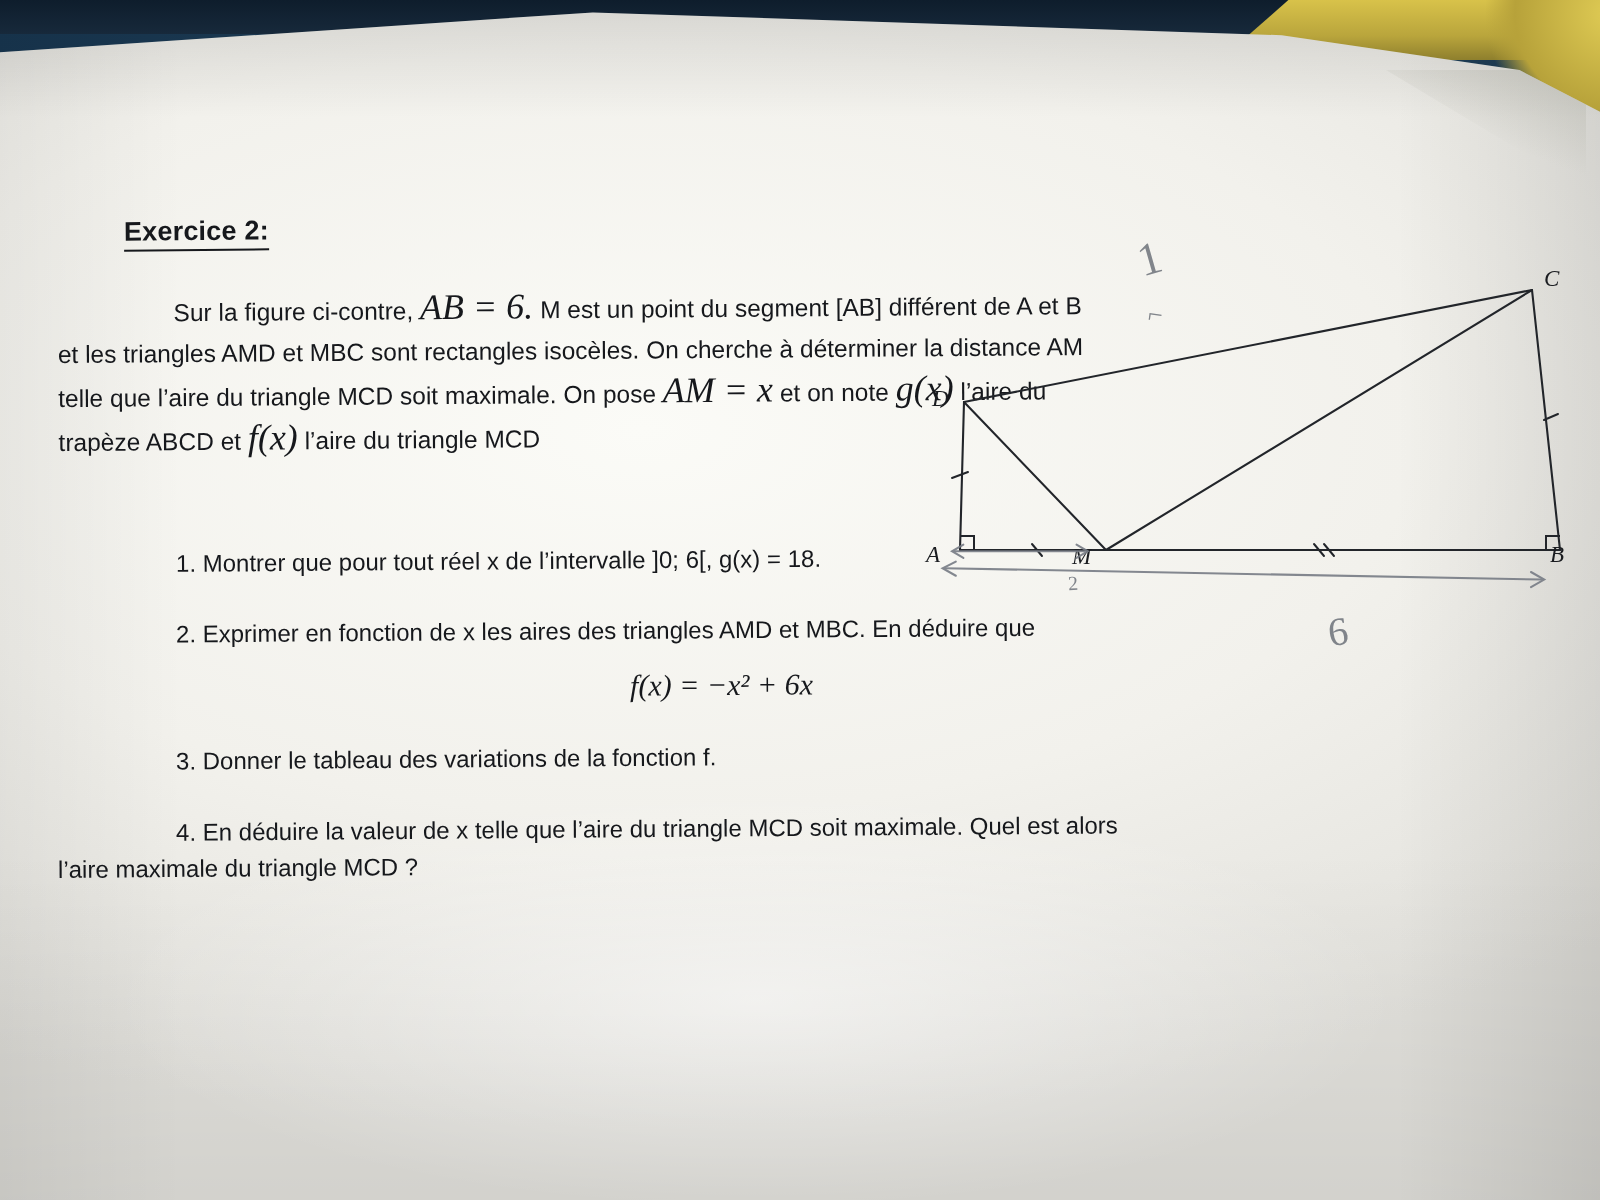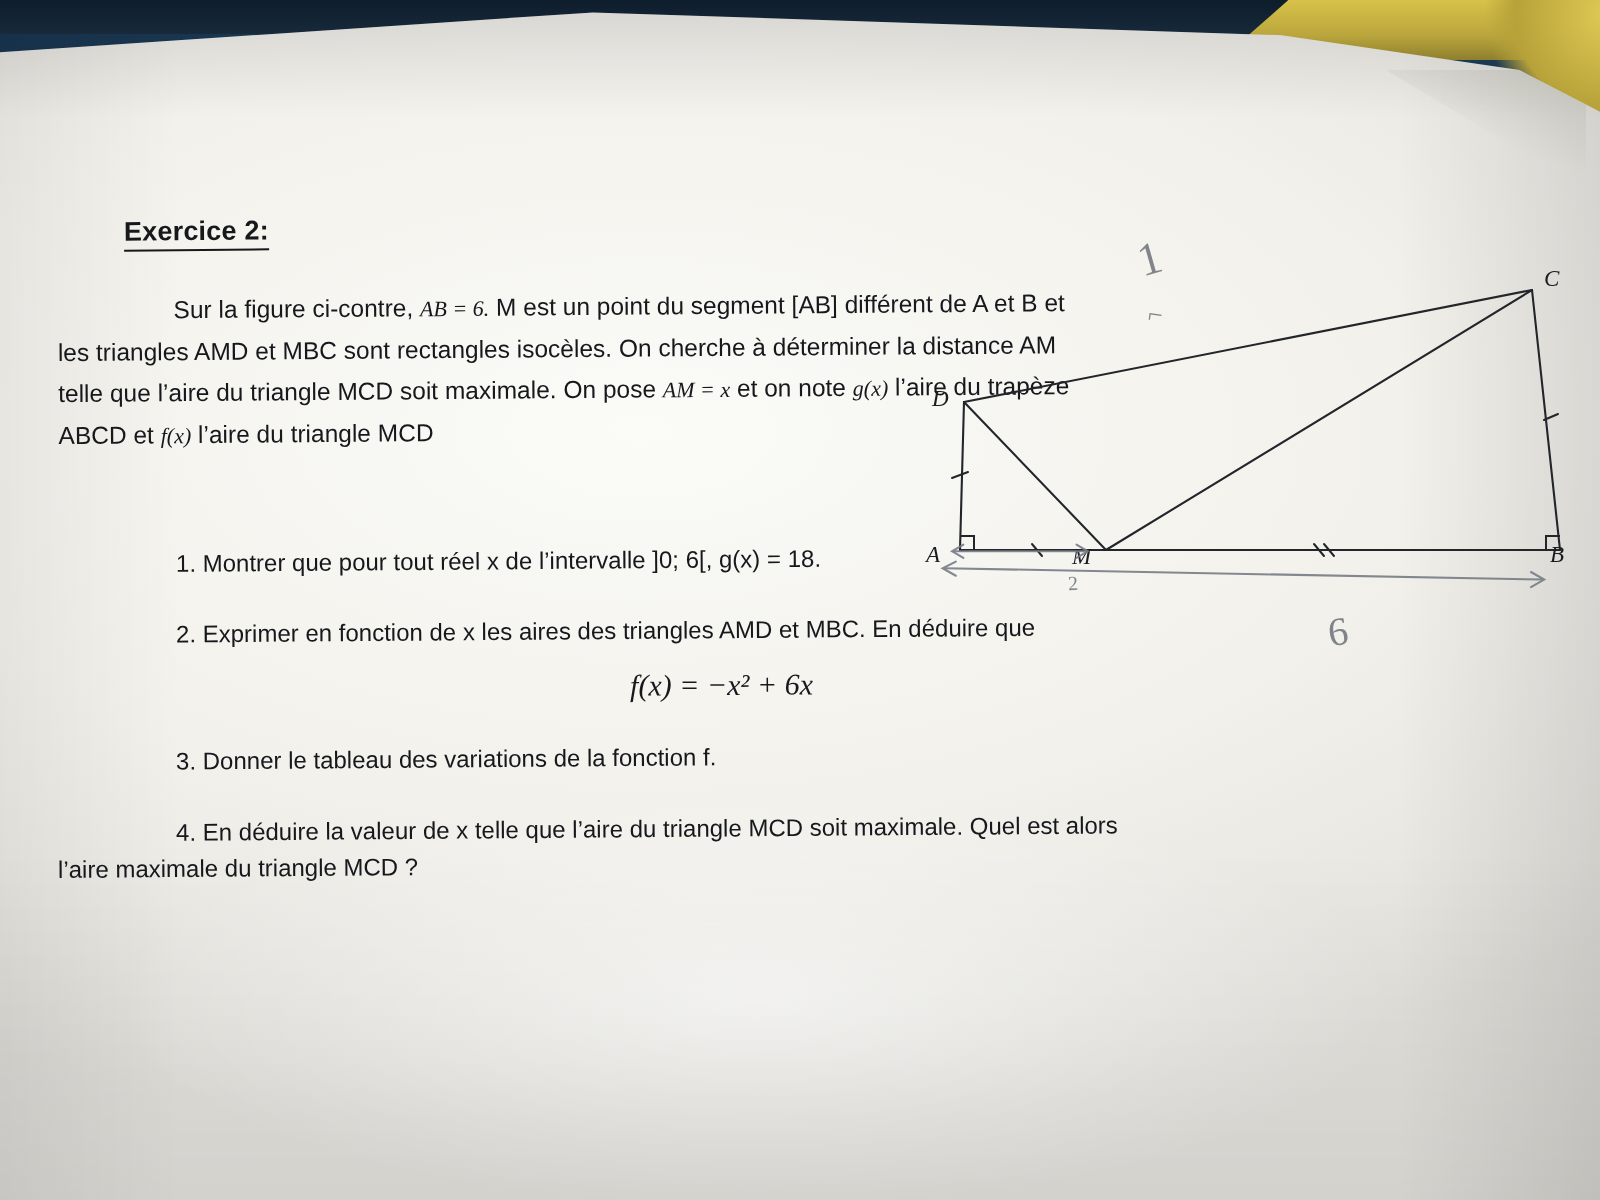--- a/index.html
+++ b/index.html
@@ -119,21 +119,21 @@
   .para {
     position: absolute;
     left: 58px;
     top: 286px;
     width: 1040px;
     font-size: 24.5px;
     line-height: 41px;
     text-indent: 116px;
     transform: rotate(-0.45deg);
   }
-  .para .it { font-family: "Liberation Serif", serif; font-style: italic; font-size: 22px; text-align: center; }
+  .para .it { font-family: "Liberation Serif", serif; font-style: italic; font-size: 36px; text-align: center; }
 
   .q {
     position: absolute;
     font-size: 24px;
     line-height: 36px;
     transform: rotate(-0.45deg);
   }
   .q1 { left: 176px; top: 542px; width: 980px; }
   .q2 { left: 176px; top: 612px; width: 1140px; }
   .q3 { left: 176px; top: 740px; width: 900px; }

